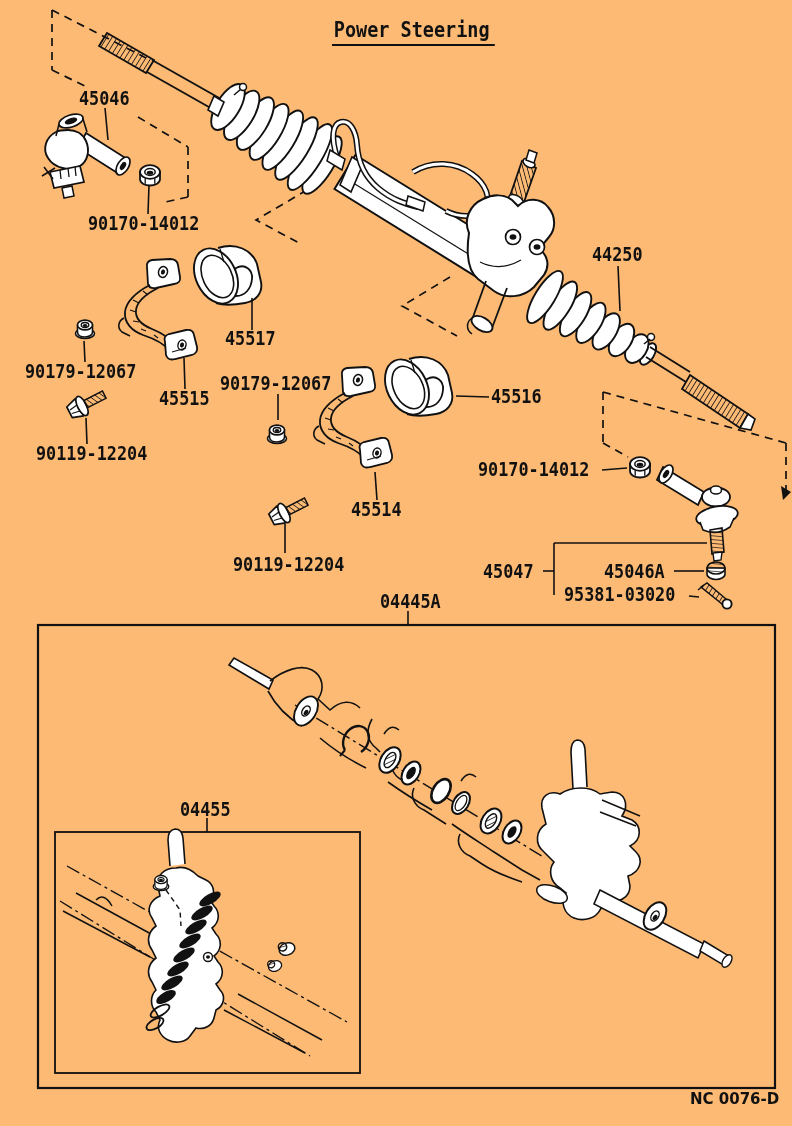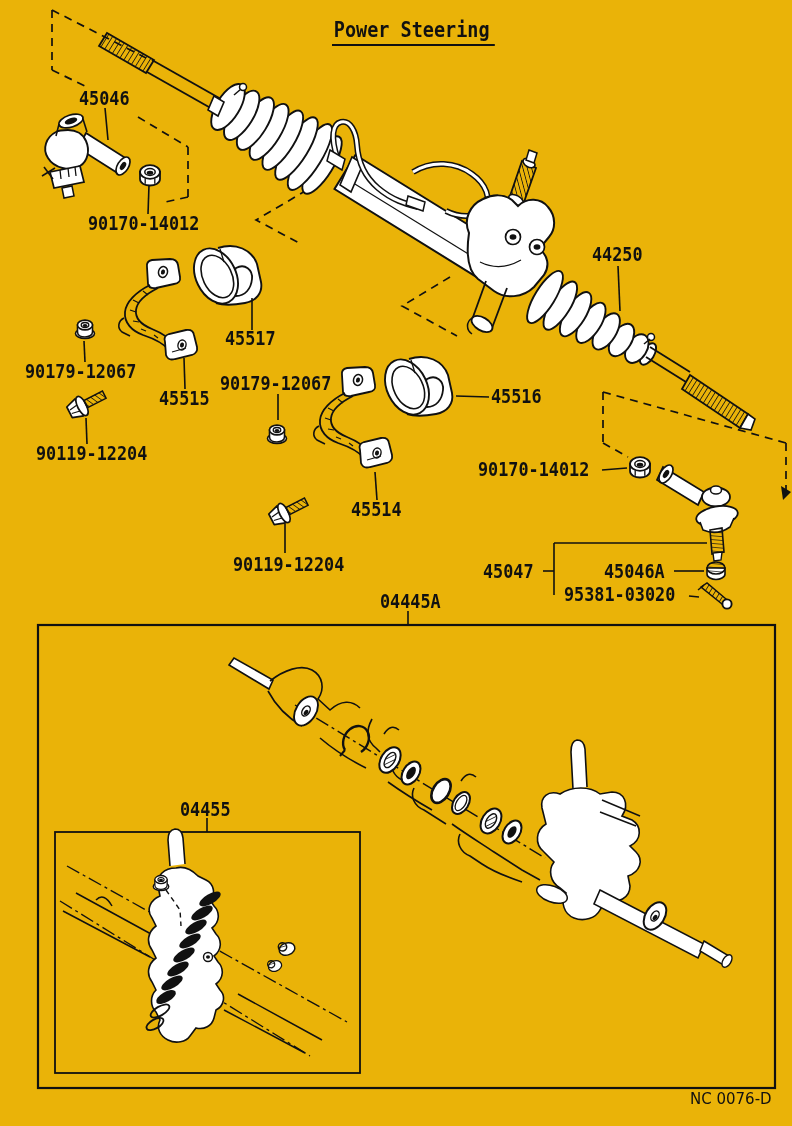--- a/index.html
+++ b/index.html
@@ -1,24 +1,24 @@
 <!DOCTYPE html>
 <html><head>
 <meta charset="utf-8">
 <style>
   html,body{margin:0;padding:0;background:#e8e8e8;}
-  .canvas{position:relative;width:792px;height:1126px;background:#eab308;overflow:hidden;
+  .canvas{position:relative;width:792px;height:1126px;background:#fdba74;overflow:hidden;
           font-family:"DejaVu Sans Mono", monospace;}
   .art{position:absolute;left:0;top:0;}
   .lbl{position:absolute;font-weight:bold;font-size:20px;line-height:20px;color:#111;
        white-space:nowrap;transform:scaleX(0.84);transform-origin:0 0;letter-spacing:0;}
   .title{position:absolute;font-weight:bold;font-size:21px;line-height:22px;color:#111;
          white-space:nowrap;transform:scaleX(0.88);transform-origin:0 0;
          border-bottom:2px solid #111;padding:0 6px 3px 2px;}
-  .footer{position:absolute;font-family:"DejaVu Sans",sans-serif;font-weight:normal;
+  .footer{position:absolute;font-family:"DejaVu Sans",sans-serif;font-weight:bold;
           font-size:15px;color:#111;white-space:nowrap;}
 </style>
 </head>
 <body>
 
 <div class="canvas">
 
 <svg class="art" width="792" height="1126" viewBox="0 0 792 1126">
   <defs>
     <pattern id="hA" patternUnits="userSpaceOnUse" width="4.4" height="4.4" patternTransform="rotate(-58)">

